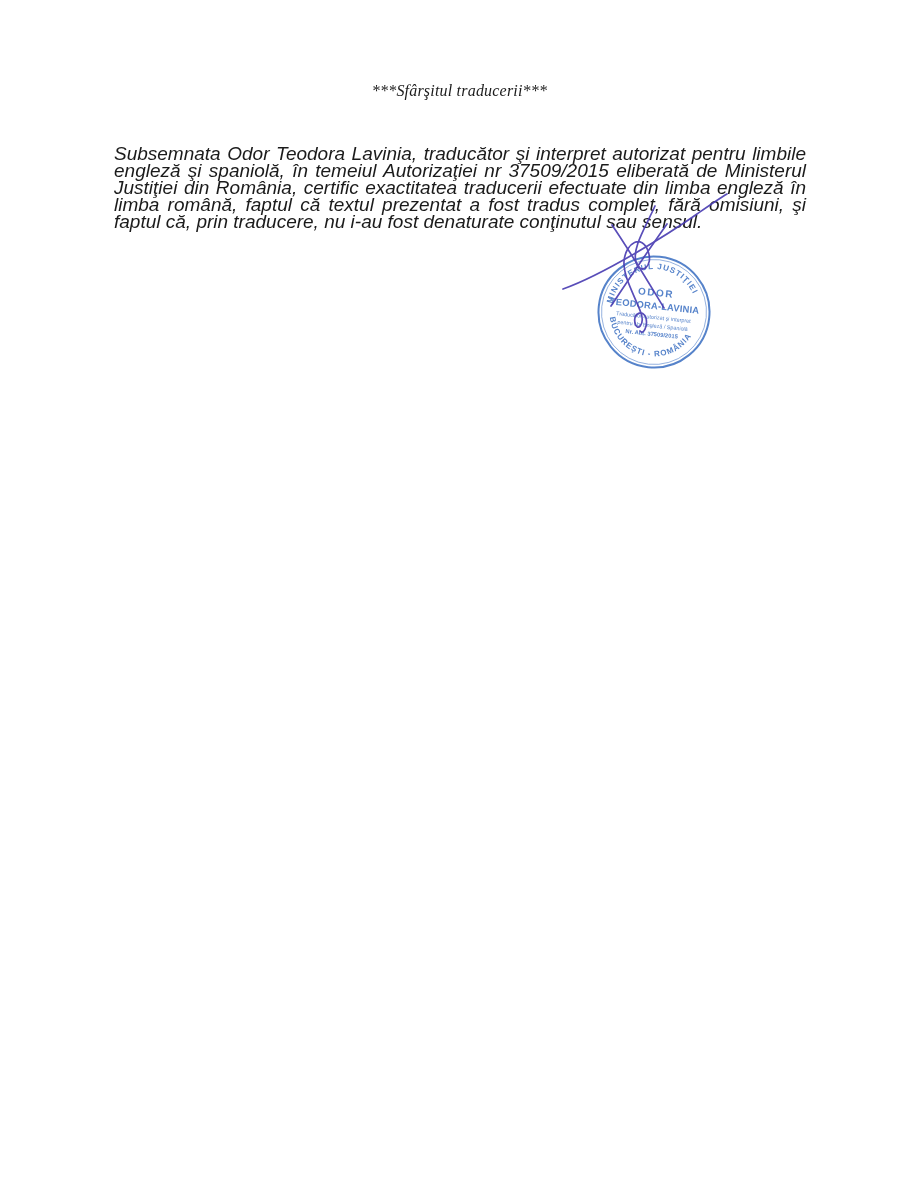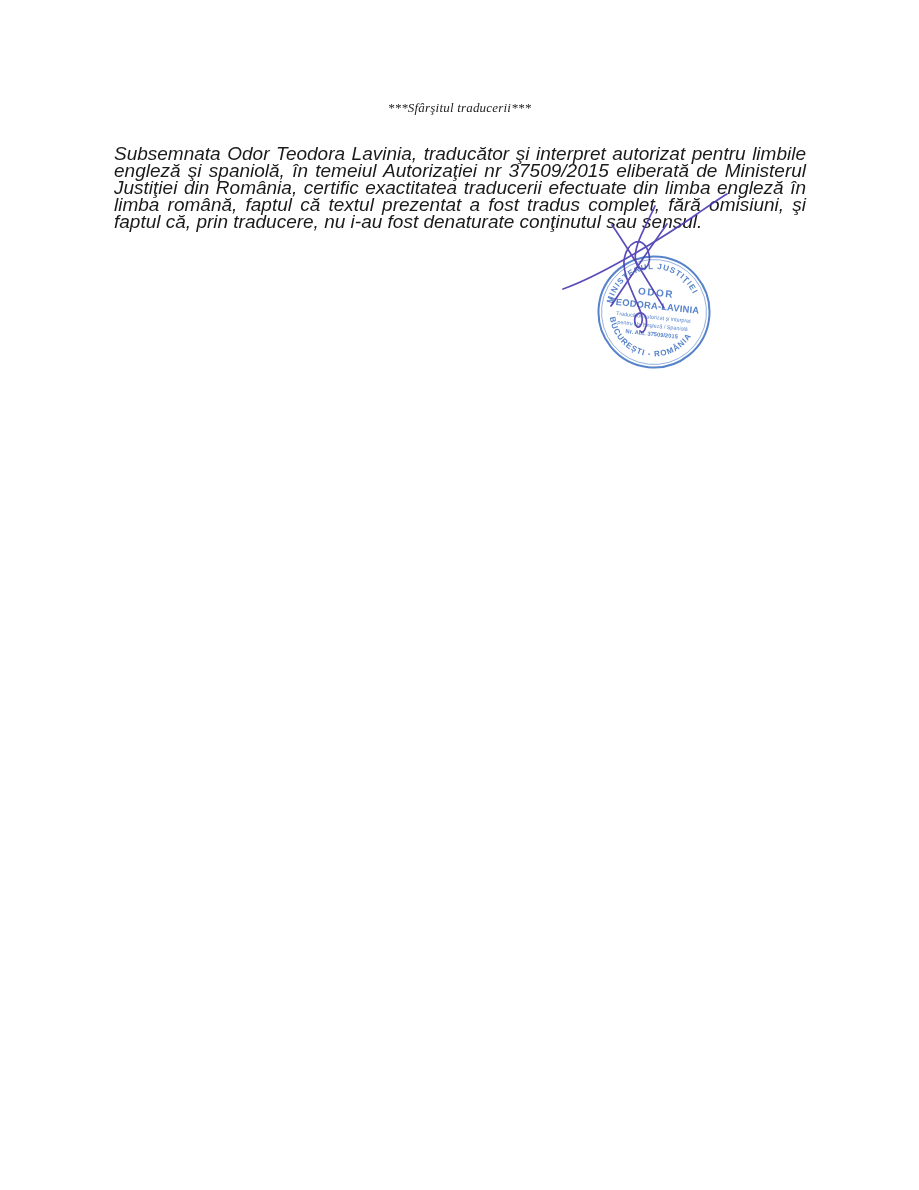--- a/index.html
+++ b/index.html
@@ -12,24 +12,23 @@
     font-family: "Liberation Sans", sans-serif;
   }
   .doc-title {
     position: absolute;
     top: 82px;
     left: 0;
     width: 919px;
     text-align: center;
     font-family: "Liberation Serif", serif;
     font-style: italic;
-    font-size: 13px;
+    font-size: 16px;
     color: #1c1c1c;
     letter-spacing: 0.2px;
-    margin-top: 18px;
   }
   .cert-paragraph {
     position: absolute;
     top: 126px;
     left: 114px;
     width: 692px;
     font-style: italic;
     font-size: 19px;
     line-height: 17px;
     color: #1b1b1b;

